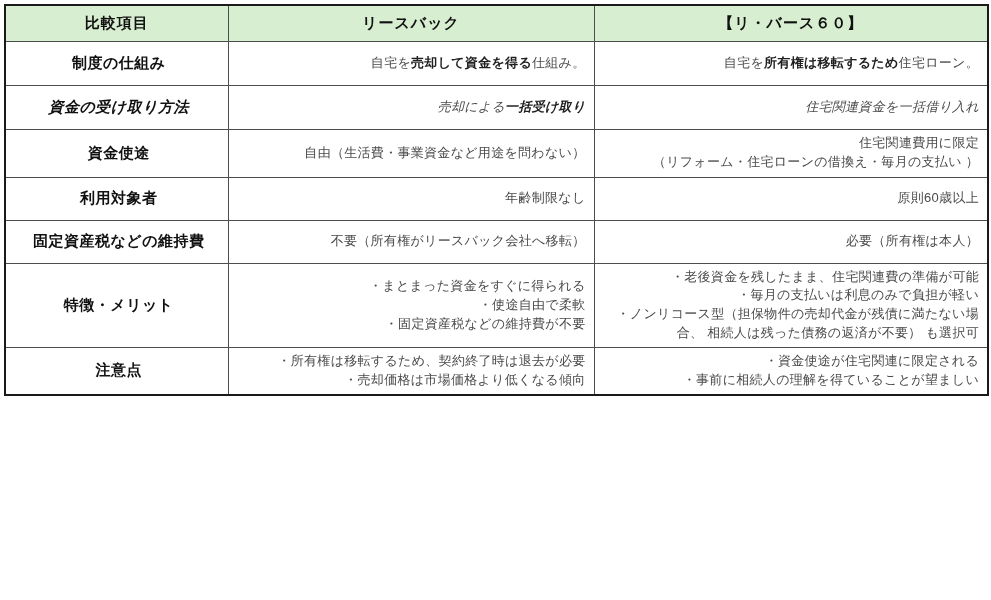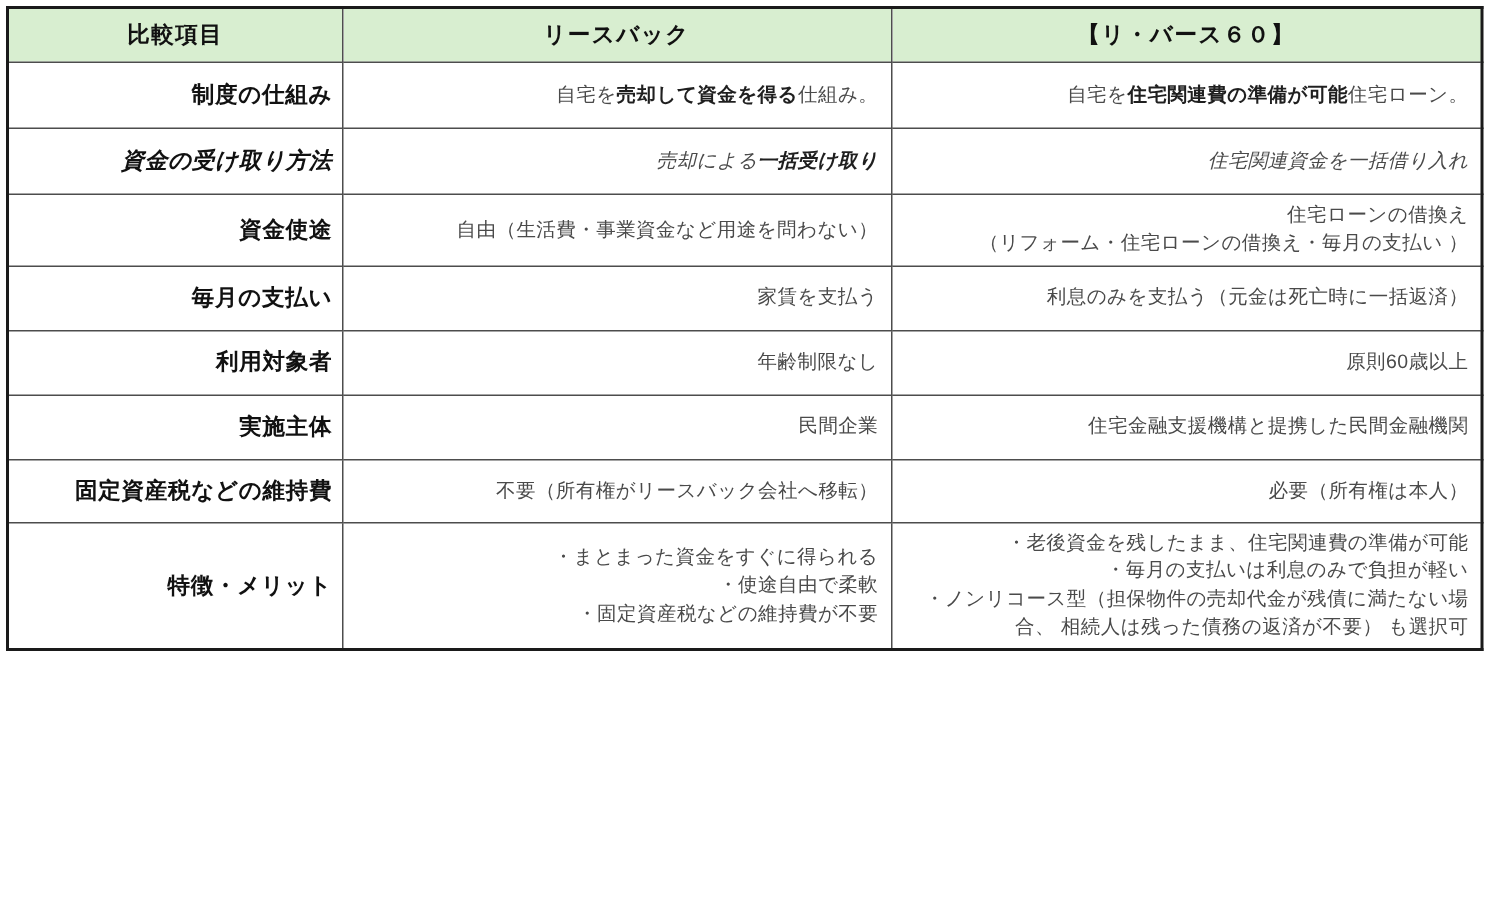--- a/index.html
+++ b/index.html
@@ -39,21 +39,21 @@
     font-weight:bold;
     font-size:15px;
     text-align:center;
     letter-spacing:1px;
     padding:4px 6px;
   }
   tbody th.row-label{
     color:#111111;
     font-weight:bold;
     font-size:15px;
-    text-align:right;
+    text-align:center;
     padding:4px 6px 4px 10px;
     letter-spacing:0.5px;
     background:#ffffff;
   }
   tbody td{
     font-size:13px;
     color:#4a4a4a;
     text-align:right;
     padding:4px 8px 4px 9px;
     line-height:1.45;
@@ -91,67 +91,49 @@
         <th>【リ・バース６０】</th>
       </tr>
     </thead>
     <tbody>
         <tr>
           <th class="row-label">制度の仕組み</th>
           <td>
             <div class="line"><span>自宅を</span><span class="b">売却して資金を得る</span><span>仕組み。</span></div>
           </td>
           <td>
-            <div class="line"><span>自宅を</span><span class="b">住宅関連費の準備が可能</span><span>住宅ローン。</span></div>
+            <div class="line"><span>自宅を</span><span class="b">所有権は移転するため</span><span>住宅ローン。</span></div>
           </td>
         </tr>
         <tr>
           <th class="row-label">資金の受け取り方法</th>
           <td>
             <div class="line"><span>売却による</span><span class="b">一括受け取り</span></div>
           </td>
           <td>
             <div class="line"><span>住宅関連資金を一括借り入れ</span></div>
           </td>
         </tr>
         <tr>
           <th class="row-label">資金使途</th>
           <td>
             <div class="line"><span>自由（生活費・事業資金など用途を問わない）</span></div>
           </td>
           <td>
-            <div class="line"><span>住宅ローンの借換え</span></div>
+            <div class="line"><span>住宅関連費用に限定</span></div>
             <div class="line"><span>（リフォーム・住宅ローンの借換え・毎月の支払い ）</span></div>
-          </td>
-        </tr>
-        <tr>
-          <th class="row-label">毎月の支払い</th>
-          <td>
-            <div class="line"><span>家賃を支払う</span></div>
-          </td>
-          <td>
-            <div class="line"><span>利息のみを支払う（元金は死亡時に一括返済）</span></div>
           </td>
         </tr>
         <tr>
           <th class="row-label">利用対象者</th>
           <td>
             <div class="line"><span>年齢制限なし</span></div>
           </td>
           <td>
             <div class="line"><span>原則60歳以上</span></div>
-          </td>
-        </tr>
-        <tr>
-          <th class="row-label">実施主体</th>
-          <td>
-            <div class="line"><span>民間企業</span></div>
-          </td>
-          <td>
-            <div class="line"><span>住宅金融支援機構と提携した民間金融機関</span></div>
           </td>
         </tr>
         <tr>
           <th class="row-label">固定資産税などの維持費</th>
           <td>
             <div class="line"><span>不要（所有権がリースバック会社へ移転）</span></div>
           </td>
           <td>
             <div class="line"><span>必要（所有権は本人）</span></div>
           </td>
@@ -162,15 +144,26 @@
             <div class="line"><span>・まとまった資金をすぐに得られる</span></div>
             <div class="line"><span>・使途自由で柔軟</span></div>
             <div class="line"><span>・固定資産税などの維持費が不要</span></div>
           </td>
           <td>
             <div class="line"><span>・老後資金を残したまま、住宅関連費の準備が可能</span></div>
             <div class="line"><span>・毎月の支払いは利息のみで負担が軽い</span></div>
             <div class="line"><span>・ノンリコース型（担保物件の売却代金が残債に満たない場合、 相続人は残った債務の返済が不要） も選択可</span></div>
           </td>
         </tr>
+        <tr>
+          <th class="row-label">注意点</th>
+          <td>
+            <div class="line"><span>・所有権は移転するため、契約終了時は退去が必要</span></div>
+            <div class="line"><span>・売却価格は市場価格より低くなる傾向</span></div>
+          </td>
+          <td>
+            <div class="line"><span>・資金使途が住宅関連に限定される</span></div>
+            <div class="line"><span>・事前に相続人の理解を得ていることが望ましい</span></div>
+          </td>
+        </tr>
       </tbody>
   </table>
 </div>
 
 </body></html>

